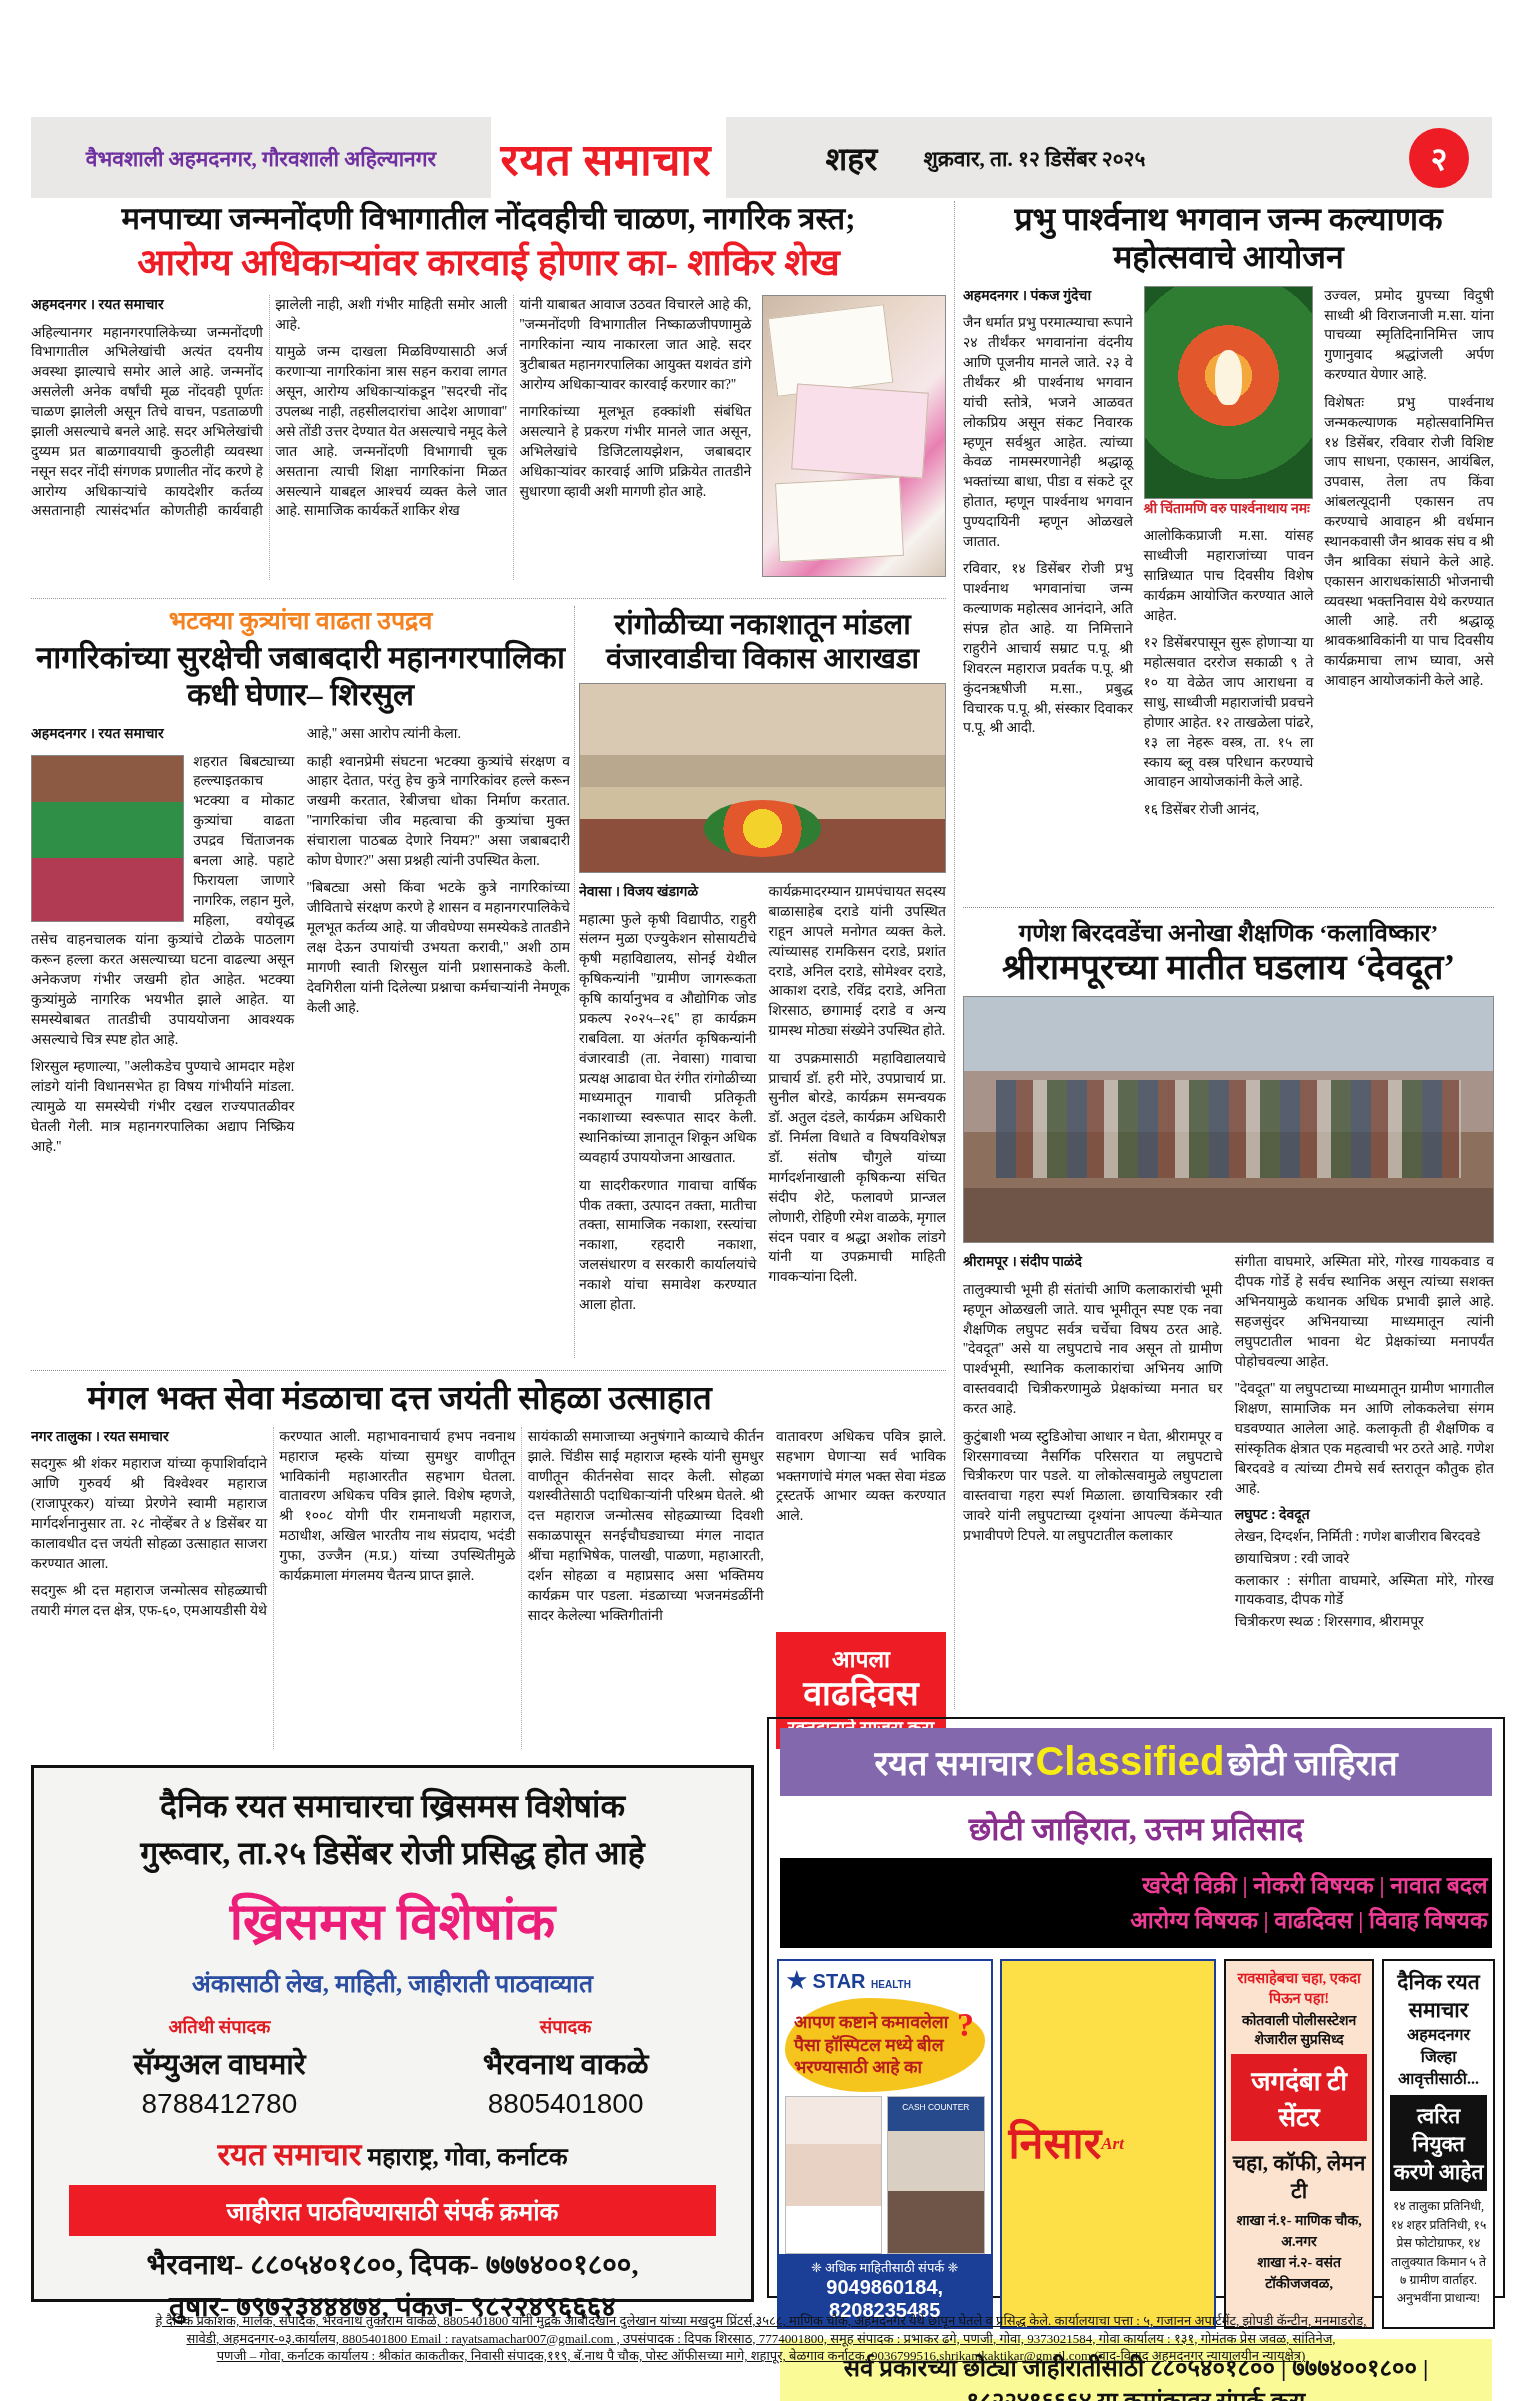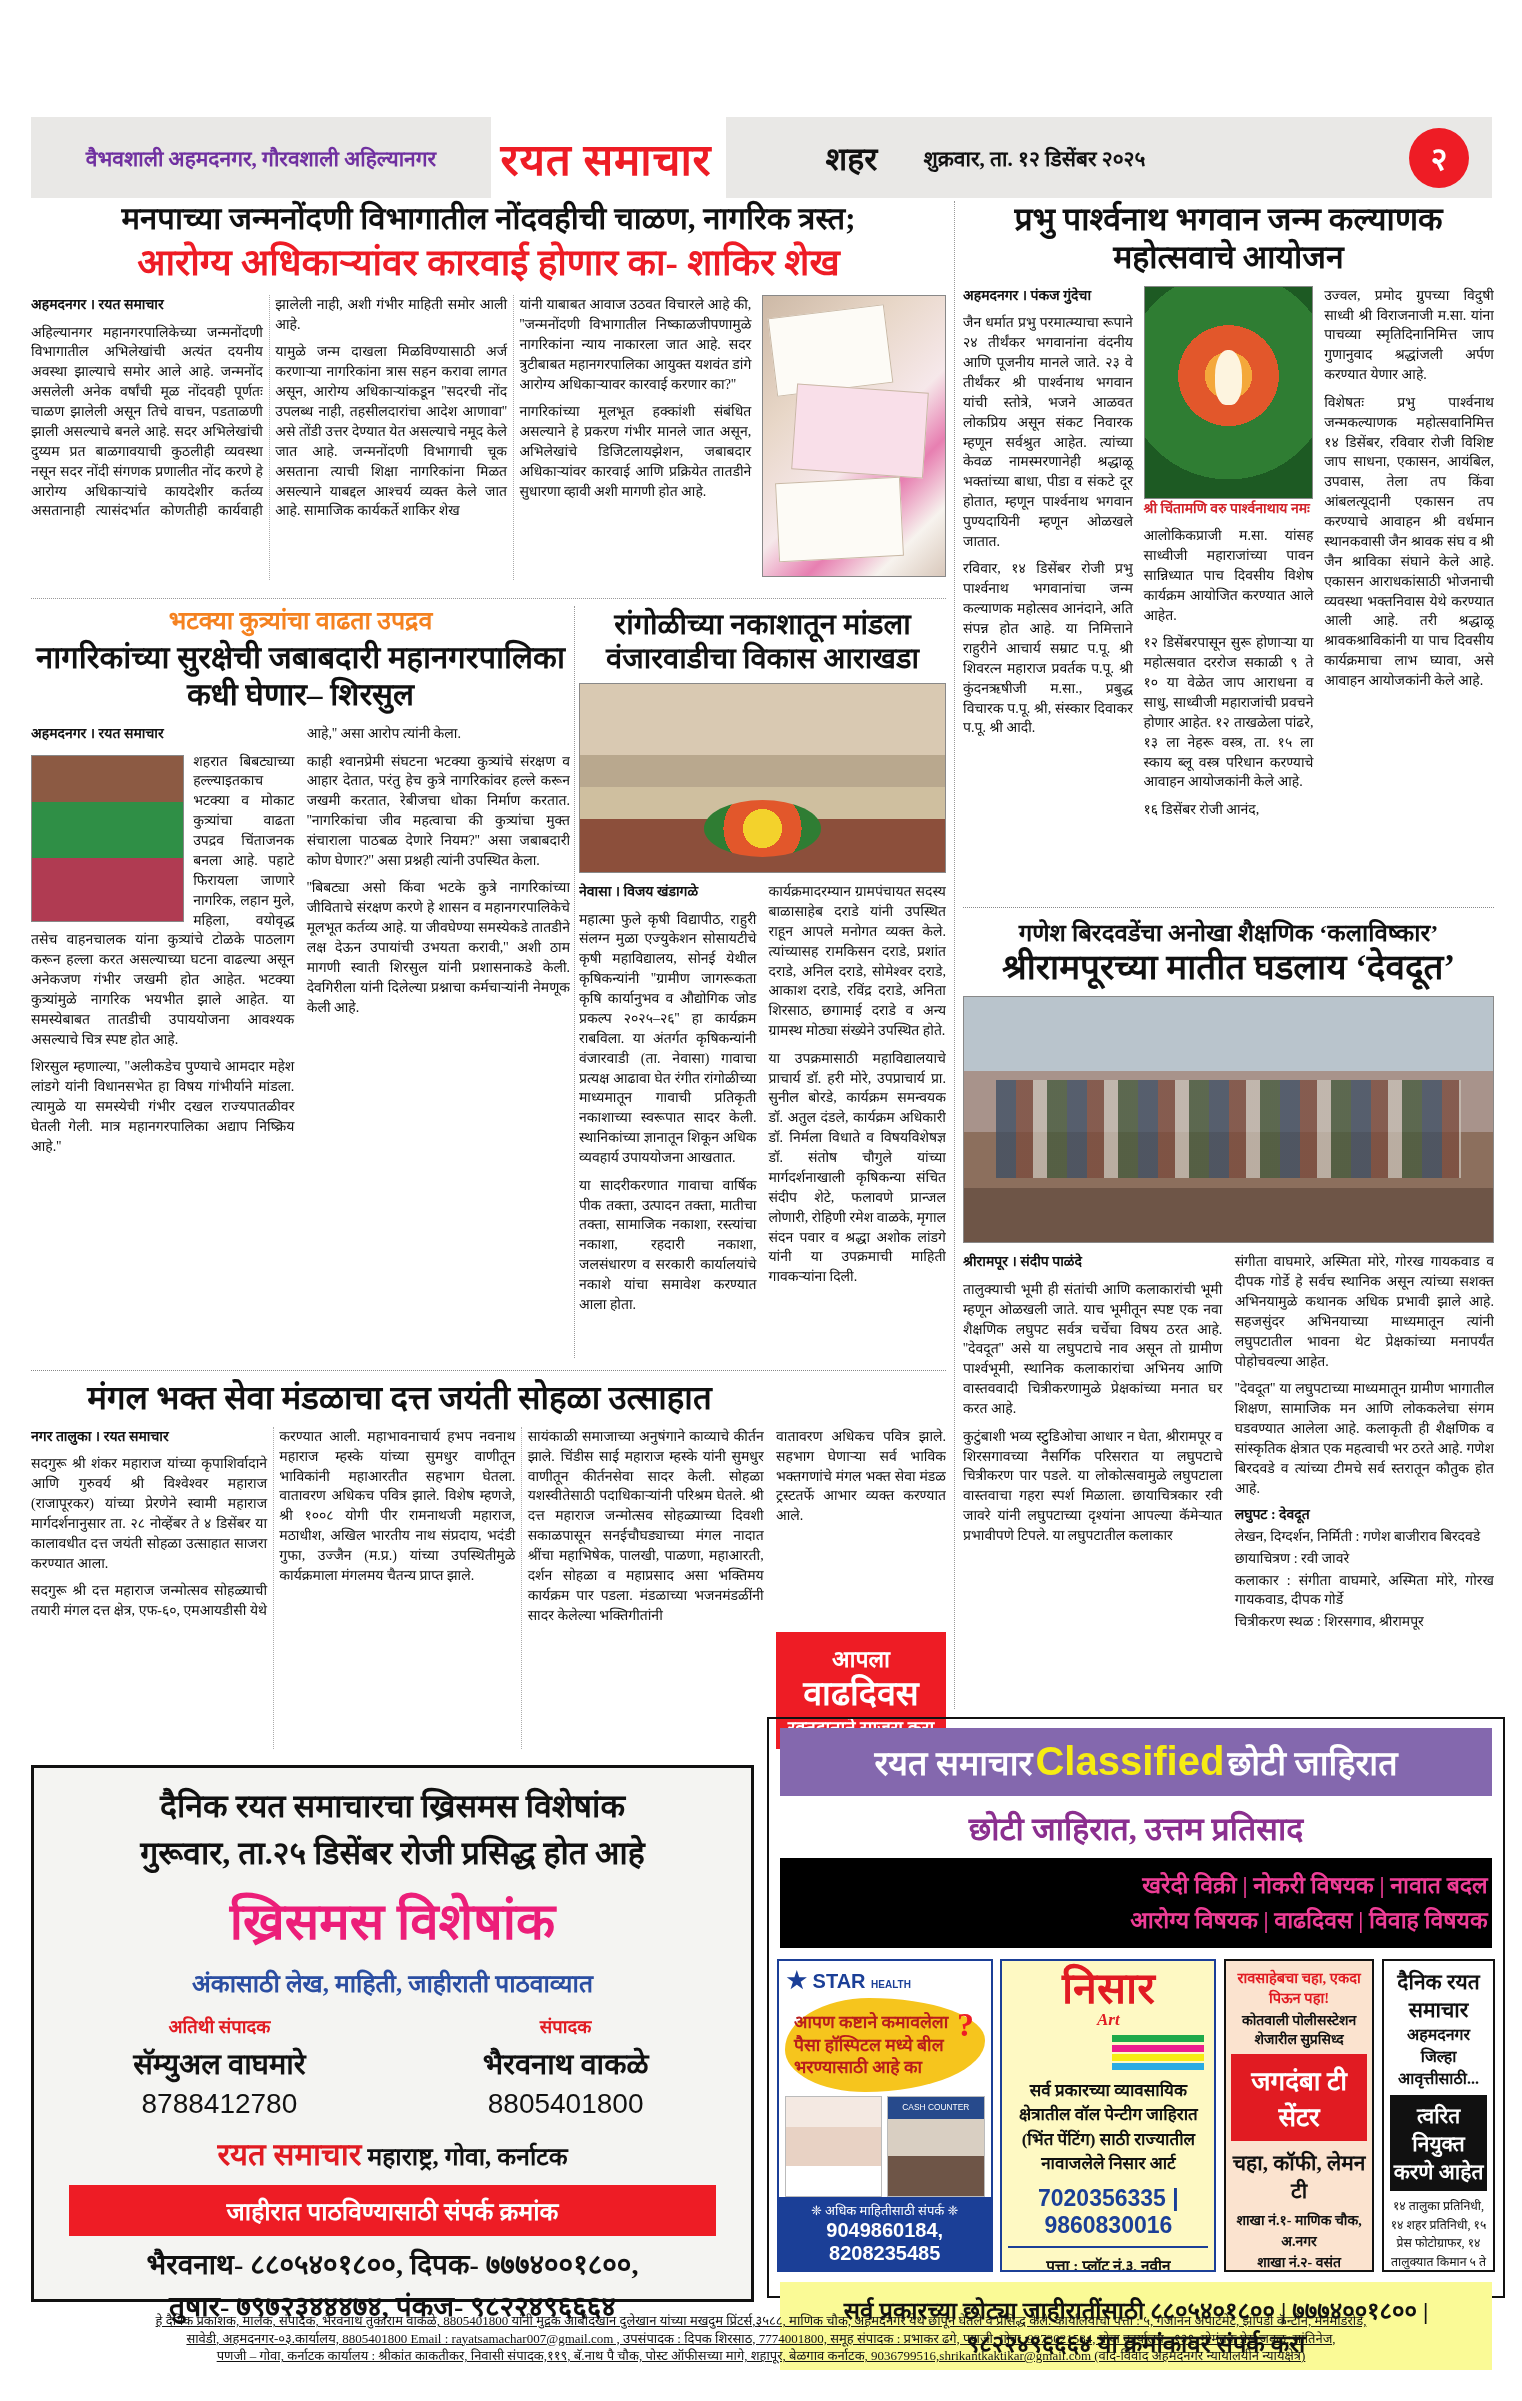--- a/index.html
+++ b/index.html
@@ -91,38 +91,38 @@
   .birthday .b3{font-size:18.4px;font-weight:bold;}
 
   
   #classified{top:1717px;left:767px;width:738px;height:581px;border:2.3px solid #111;padding:9.2px 7.7px;}
   .cl-band{background:#8468ae;margin:0 3.1px;padding:10.7px 4.6px;text-align:center;white-space:nowrap;}
   .cl-band .w{color:#fff;font-weight:bold;font-size:34px;}
   .cl-band .y{color:#f7ec13;font-weight:bold;font-size:40px;font-family:"Liberation Sans",sans-serif;}
   .cl-sub{color:#8b2f8f;font-weight:bold;font-size:32px;text-align:center;margin-top:10.7px;}
   .cl-cats{background:#000000;margin:9.2px 3.1px 0 3.1px;padding:9.2px 4.6px;text-align:right;}
   .cl-cats div{color:#ee3d96;font-weight:bold;font-size:23px;line-height:1.55;}
-  .ads{display:flex;gap:7.7px;margin-top:10.7px;height:313px;}
+  .ads{display:flex;gap:7.7px;margin-top:10.7px;height:370px;}
   .ad{border:2.3px solid #1b3f97;position:relative;overflow:hidden;}
   
   #ad-star{flex:0 0 216px;background:#fff;display:flex;flex-direction:column;}
   .star-logo{color:#1b3f97;font-weight:bold;font-size:20px;padding:6.1px 7.7px 0 7.7px;font-family:"Liberation Sans",sans-serif;}
   .star-logo .ic{color:#1b3f97;font-size:23px;}
   .star-wave{margin:4.6px 6.1px;background:#f6c51d;border-radius:42% 58% 60% 40%/55% 45% 55% 45%;padding:12.3px 9.2px;}
   .star-wave p{margin:0;color:#b91c1c;font-weight:bold;font-size:17.6px;line-height:1.3;}
   .star-wave .q{color:#ee1c25;font-size:34px;font-weight:bold;float:right;margin:-4.6px 1.5px 0 4.6px;}
   .star-photos{display:flex;gap:4.6px;padding:0 6.1px;flex:1;}
   .star-photos div{flex:1;}
   .ph-doc{background:linear-gradient(180deg,#f4e9e2 0 30%,#e8d2c4 30% 70%,#ffffff 70% 100%);border:0.8px solid #bbb;}
   .ph-counter{background:linear-gradient(180deg,#274a8c 0 22%,#d9cfc2 22% 60%,#6e5547 60% 100%);border:0.8px solid #bbb;}
   .star-foot{background:#1b3f97;color:#fff;text-align:center;padding:4.6px 3.1px;}
   .star-foot .s1{font-size:13px;}
   .star-foot .s2{font-size:20px;font-weight:bold;font-family:"Liberation Sans",sans-serif;}
   
-  #ad-nisar{flex:0 0 216px;background:#fef9c3;display:flex;flex-direction:column;align-items:center;text-align:center;padding:6.1px;}
+  #ad-nisar{flex:0 0 216px;background:#fde047;display:flex;align-items:center;text-align:center;padding:6.1px;}
   .nisar-logo{color:#e11b22;font-size:43px;font-weight:bold;line-height:1;}
   .nisar-stripes{width:92px;margin:3.1px 0 6.1px 100px;}
   .nisar-stripes div{height:7px;margin:2.3px 0;}
   .nisar-body{font-weight:bold;font-size:17px;line-height:1.45;}
   .nisar-phones{color:#1b3f97;font-weight:bold;font-size:23px;margin-top:7.7px;font-family:"Liberation Sans",sans-serif;}
   .nisar-addr{font-weight:bold;font-size:15.3px;margin-top:7.7px;border-top:2.3px solid #1b3f97;padding-top:6.1px;}
   
   #ad-jagdamba{flex:0 0 150px;background:#fbe3cf;border-color:#111;text-align:center;padding:6.1px 4.6px;}
   .jag-top{color:#e11b22;font-weight:bold;font-size:14.6px;}
   .jag-sub{font-weight:bold;font-size:14px;margin-top:3.1px;}

